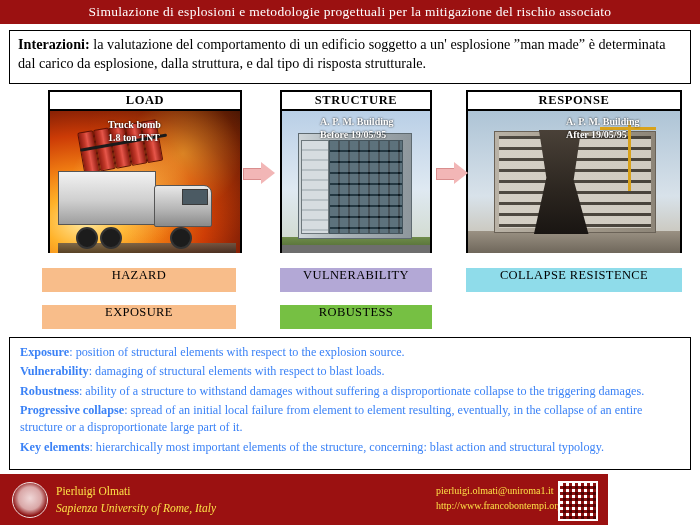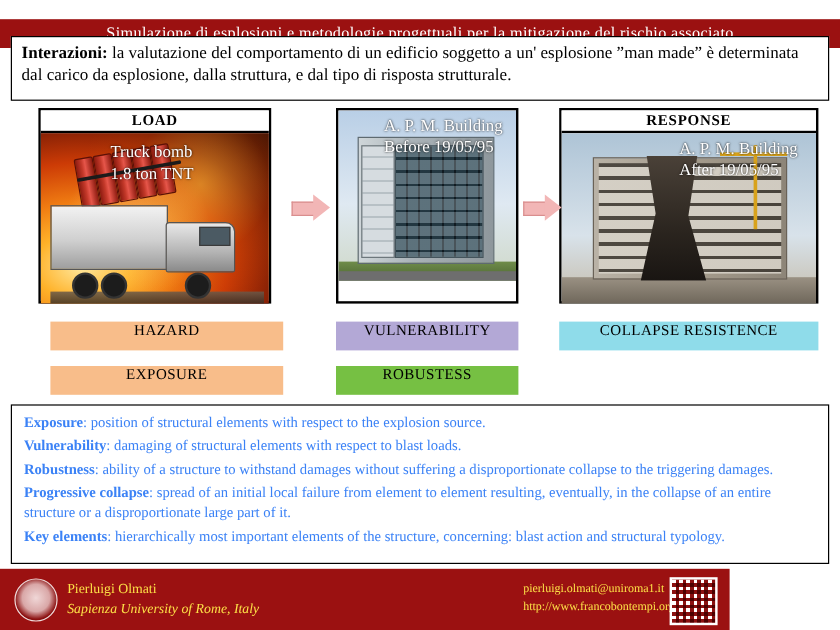--- a/index.html
+++ b/index.html
@@ -11,21 +11,21 @@
     height: 525px;
     font-family: "Liberation Serif", serif;
     background: #ffffff;
     overflow: hidden;
     position: relative;
   }
 
   
   .title-bar {
     position: absolute;
-    left: 0; top: 16px;
+    left: 0; top: 0;
     width: 700px;
     height: 24px;
     background: #9b1111;
     display: flex;
     align-items: center;
     justify-content: center;
   }
   .title-bar .title-text {
     color: #ffffff;
     font-size: 13.5px;
@@ -68,33 +68,33 @@
     font-size: 12.5px;
     font-weight: bold;
     letter-spacing: 0.6px;
     background: #fff;
   }
   .panel-img {
     position: relative;
     overflow: hidden;
   }
 
-  #panel-load   { left: 32px;  top: 90px; width: 194px; height: 163px; }
+  #panel-load   { left: 48px;  top: 90px; width: 194px; height: 163px; }
   #panel-struct { left: 280px; top: 90px; width: 152px; height: 163px; }
   #panel-resp   { left: 466px; top: 90px; width: 216px; height: 163px; }
 
   #panel-load .panel-img   { height: 142px; }
   #panel-struct .panel-img { height: 142px; }
   #panel-resp .panel-img   { height: 142px; }
 
   .img-caption {
     position: absolute;
     color: #ffffff;
-    font-size: 14px;
-    font-weight: normal;
+    font-size: 10px;
+    font-weight: bold;
     line-height: 1.25;
     text-shadow: 0 0 2px #000;
     z-index: 5;
     white-space: nowrap;
   }
 
   
   .fire {
     position: absolute; inset: 0;
     background:
@@ -384,20 +384,21 @@
       <div class="wheel w3"></div>
     </div>
     <div class="img-caption" style="left:58px; top:8px;">
       <div>Truck  bomb</div>
       <div>1.8  ton  TNT</div>
     </div>
   </div>
 </div>
 
 <div class="panel" id="panel-struct">
+  <div class="panel-head">STRUCTURE</div>
   <div class="panel-img">
     <div class="sky"></div>
     <div class="lawn"></div>
     <div class="road"></div>
     <div class="bldg">
       <div class="side"></div>
       <div class="glass"></div>
     </div>
     <div class="img-caption" style="left:38px; top:5px;">
       <div>A. P. M. Building</div>

